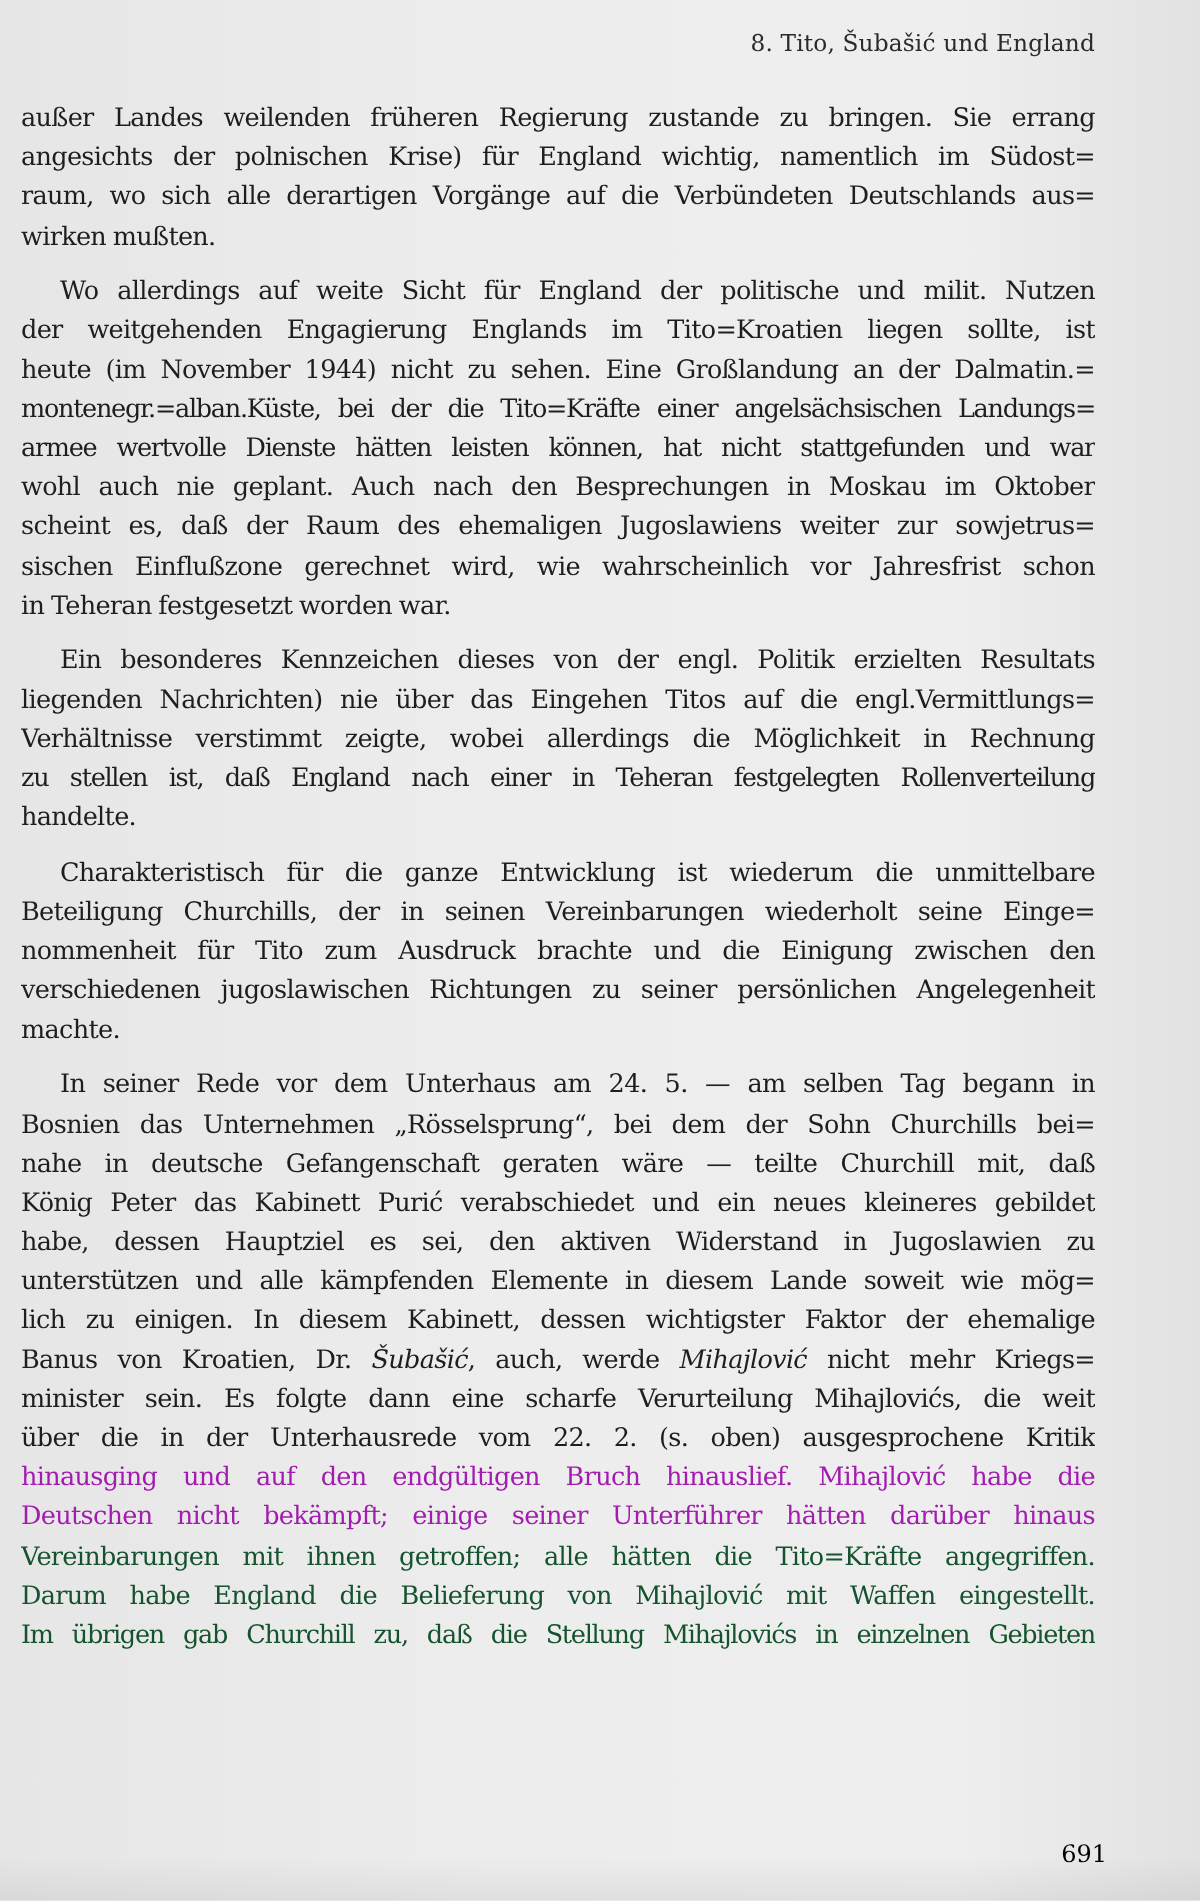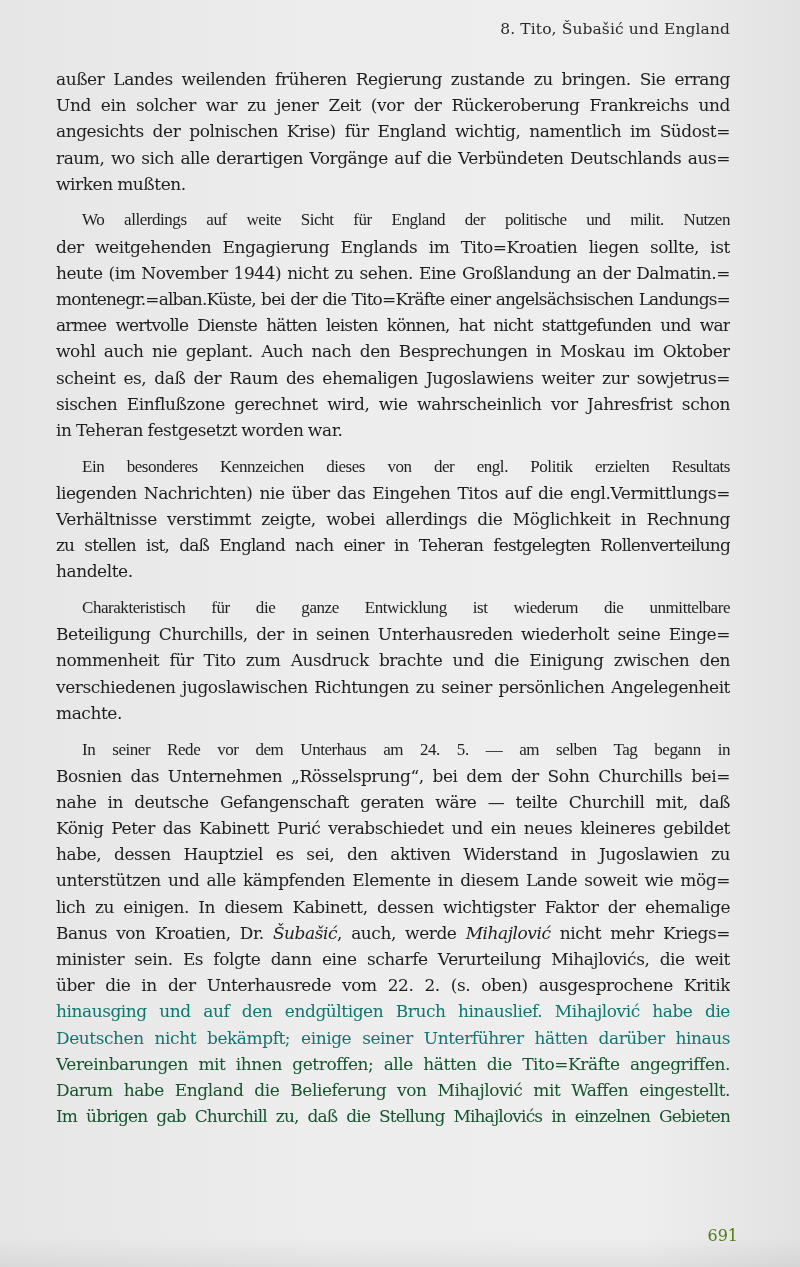--- a/index.html
+++ b/index.html
@@ -43,63 +43,60 @@
       display: block;
       height: 26.2px;
       line-height: 26.2px;
       font-size: 17px;
       text-align: justify;
       text-align-last: justify;
       white-space: nowrap;
       overflow: hidden;
       letter-spacing: -0.45px;
       word-spacing: -0.5px;
-      margin-left: 42px;
     }
     .line.last {
       text-align-last: left;
     }
     .line.indent {
       padding-left: 26px;
-      font-family: Liberation Serif, serif;
     }
     .para-gap {
       height: 10.5px;
     }
     .line.condensed {
       letter-spacing: -0.85px;
       word-spacing: -1.5px;
     }
-    .line.faded { color: #0f766e; }
+    .line.faded { color: #a21caf; }
     .line.lighter { color: #14532d; }
     em { font-style: italic; }
     .folio {
       position: absolute;
       top: 1226px;
       right: 62px;
       font-size: 16px;
-      color: #4d7c0f;
+      color: #000000;
     }
     .bottom-shadow {
       position: absolute;
       left: 0; right: 0; bottom: 0;
       height: 30px;
       background: linear-gradient(180deg, rgba(0,0,0,0) 0%, rgba(0,0,0,0.06) 100%);
     }
   </style>
 </head>
 <body>
 
 <div class="page">
   <div class="running-head">8. Tito, Šubašić und England</div>
 
   <div class="text-block" id="text-block">
       <div class="paragraph">
         <span class="line">außer Landes weilenden früheren Regierung zustande zu bringen. Sie errang</span>
-        <span class="line">Und ein solcher war zu jener Zeit (vor der Rückeroberung Frankreichs und</span>
         <span class="line">angesichts der polnischen Krise) für England wichtig, namentlich im Südost=</span>
         <span class="line">raum, wo sich alle derartigen Vorgänge auf die Verbündeten Deutschlands aus=</span>
         <span class="line last">wirken mußten.</span>
       </div>
       <div class="para-gap"></div>
       <div class="paragraph">
         <span class="line indent">Wo allerdings auf weite Sicht für England der politische und milit. Nutzen</span>
         <span class="line">der weitgehenden Engagierung Englands im Tito=Kroatien liegen sollte, ist</span>
         <span class="line">heute (im November 1944) nicht zu sehen. Eine Großlandung an der Dalmatin.=</span>
         <span class="line condensed">montenegr.=alban.Küste, bei der die Tito=Kräfte einer angelsächsischen Landungs=</span>
@@ -113,21 +110,21 @@
       <div class="paragraph">
         <span class="line indent">Ein besonderes Kennzeichen dieses von der engl. Politik erzielten Resultats</span>
         <span class="line">liegenden Nachrichten) nie über das Eingehen Titos auf die engl.Vermittlungs=</span>
         <span class="line">Verhältnisse verstimmt zeigte, wobei allerdings die Möglichkeit in Rechnung</span>
         <span class="line condensed">zu stellen ist, daß England nach einer in Teheran festgelegten Rollenverteilung</span>
         <span class="line last">handelte.</span>
       </div>
       <div class="para-gap"></div>
       <div class="paragraph">
         <span class="line indent">Charakteristisch für die ganze Entwicklung ist wiederum die unmittelbare</span>
-        <span class="line">Beteiligung Churchills, der in seinen Unterhausreden wiederholt seine Einge=</span>
+        <span class="line">Beteiligung Churchills, der in seinen Vereinbarungen wiederholt seine Einge=</span>
         <span class="line">nommenheit für Tito zum Ausdruck brachte und die Einigung zwischen den</span>
         <span class="line">verschiedenen jugoslawischen Richtungen zu seiner persönlichen Angelegenheit</span>
         <span class="line last">machte.</span>
       </div>
       <div class="para-gap"></div>
       <div class="paragraph">
         <span class="line indent">In seiner Rede vor dem Unterhaus am 24. 5. — am selben Tag begann in</span>
         <span class="line">Bosnien das Unternehmen „Rösselsprung“, bei dem der Sohn Churchills bei=</span>
         <span class="line">nahe in deutsche Gefangenschaft geraten wäre — teilte Churchill mit, daß</span>
         <span class="line">König Peter das Kabinett Purić verabschiedet und ein neues kleineres gebildet</span>

